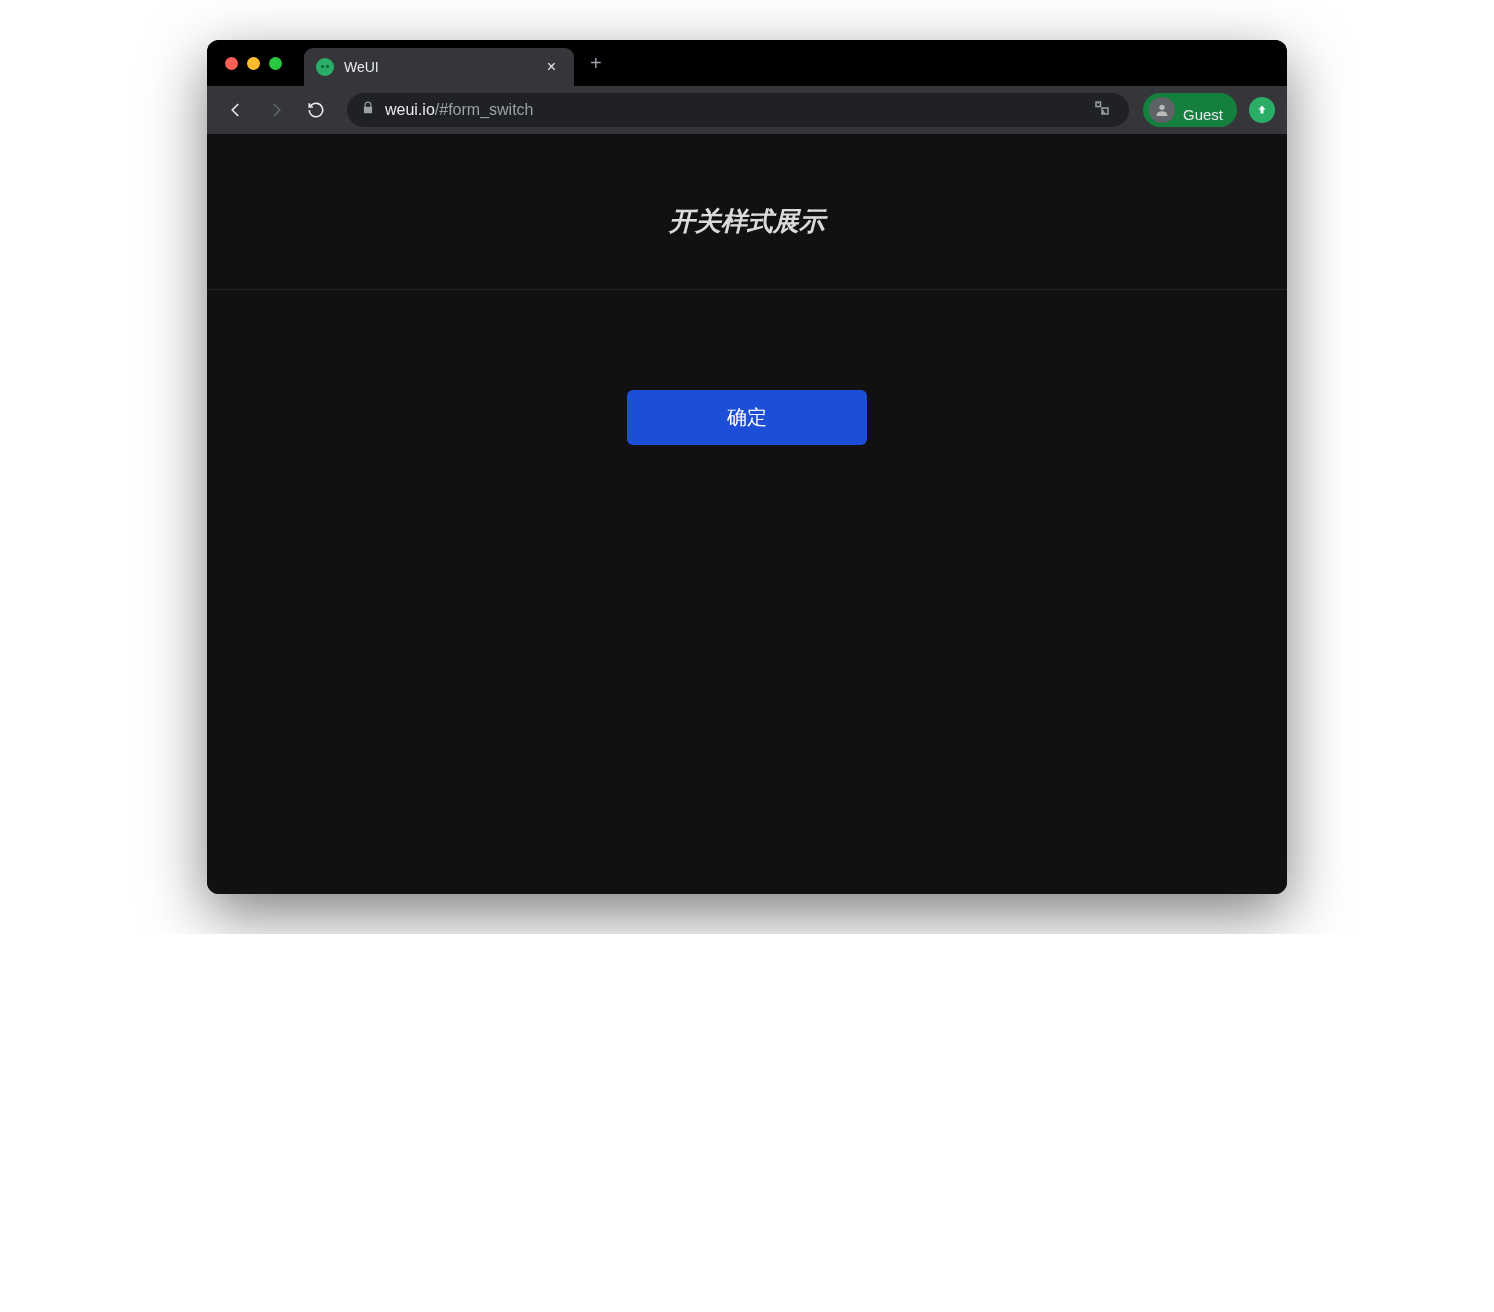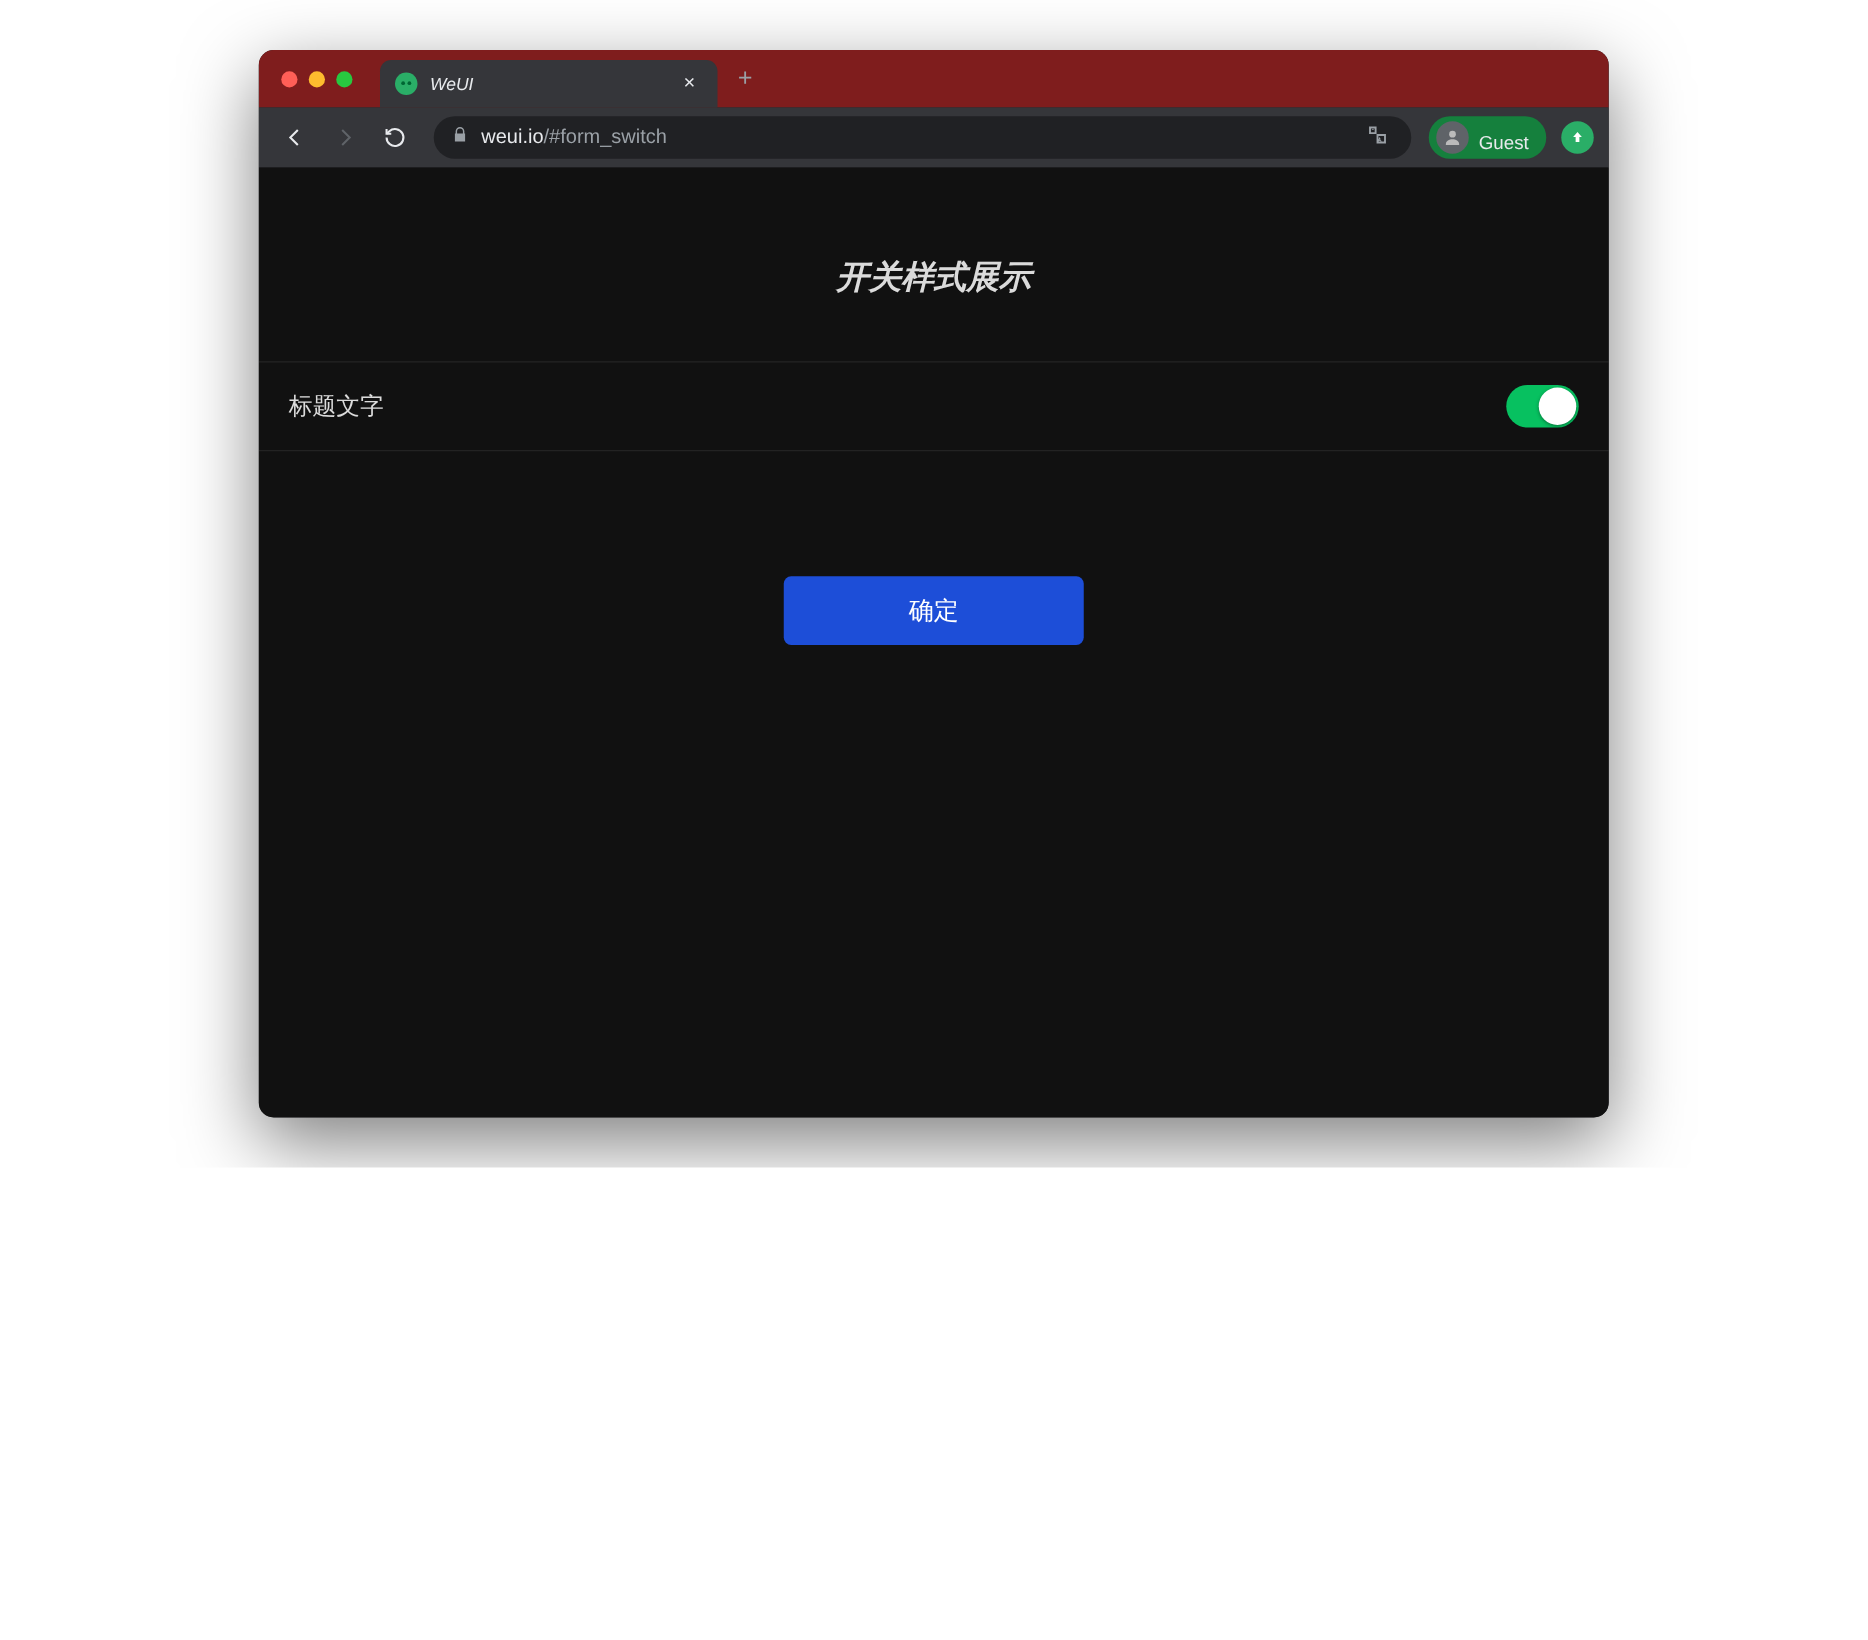--- a/index.html
+++ b/index.html
@@ -15,23 +15,22 @@
       width: 1080px;
       background: #202124;
       border-radius: 12px;
       box-shadow: 0 20px 60px rgba(0,0,0,0.5);
       overflow: hidden;
     }
     .titlebar {
       display: flex;
       align-items: center;
       height: 46px;
-      background: #7f1d1d;
+      background: #000000;
       padding-left: 18px;
-      font-style: italic;
     }
     .traffic-lights { display: flex; gap: 9px; align-items: center; margin-right: 22px; }
     .traffic-lights .dot { width: 13px; height: 13px; border-radius: 50%; }
     .dot.red { background: #ff5f57; }
     .dot.yellow { background: #febc2e; }
     .dot.green { background: #28c840; }
     .tab {
       display: flex;
       align-items: center;
       background: #35363a;
@@ -225,26 +224,20 @@
         </svg>
     </div>
   </div>
 
   <div class="viewport">
     <div class="page-header">
       <h1 class="page-title">开关样式展示</h1>
     </div>
 
     <div class="cells">
-      <div class="cell">
-        <span class="cell-label">标题文字</span>
-        <div class="switch on">
-            <div class="knob"></div>
-          </div>
-      </div>
     </div>
 
     <div class="btn-area">
       <button class="primary-btn">确定</button>
     </div>
   </div>
 
 </div>
 
 </body></html>

